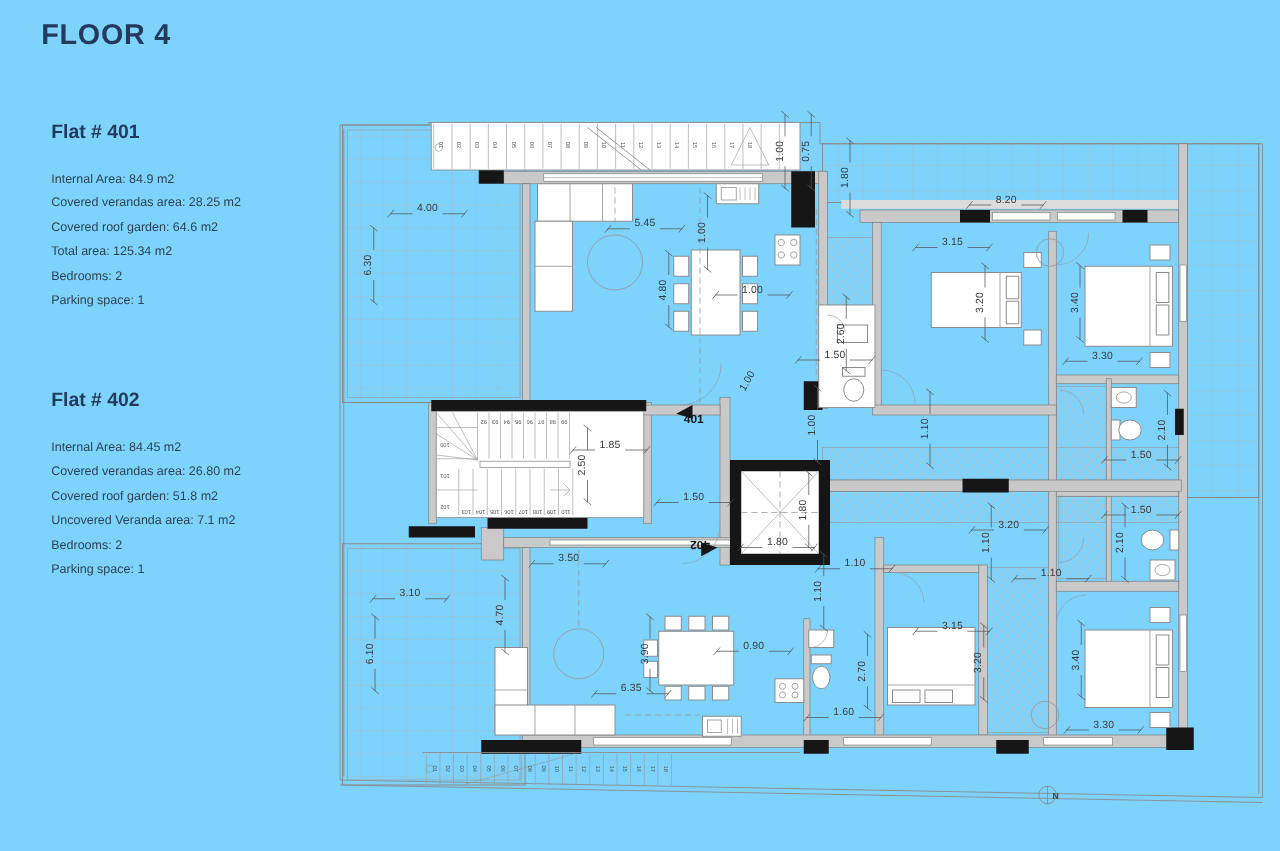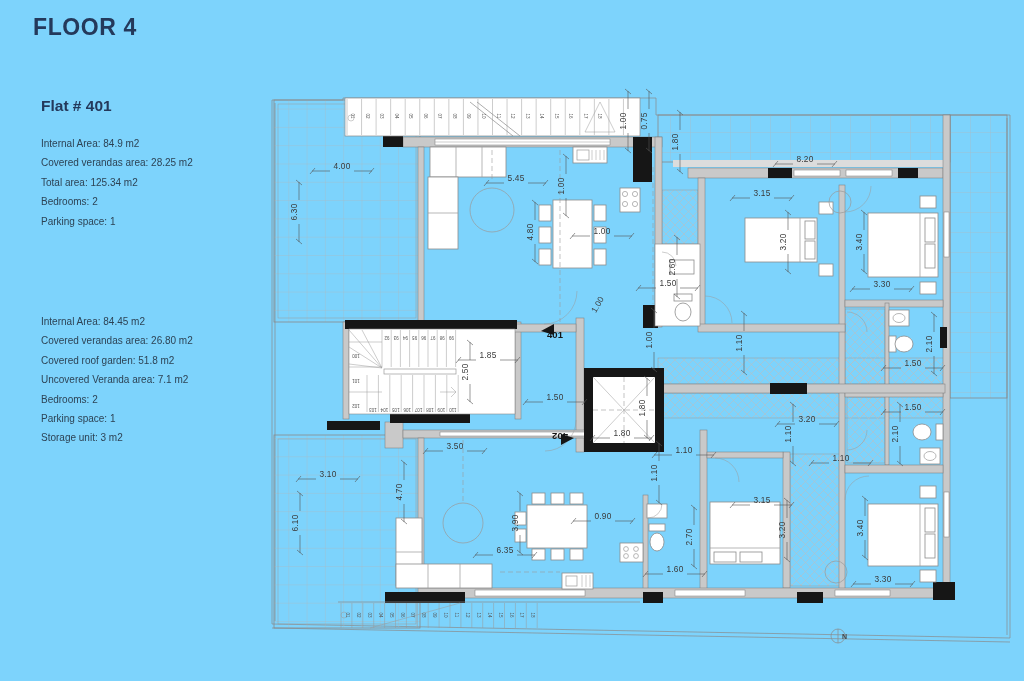--- a/index.html
+++ b/index.html
@@ -33,34 +33,35 @@
 <body>
 
 <div class="page">
   <div class="title">FLOOR 4</div>
 
   <div class="flat" id="flat0">
     <h3>Flat # 401</h3>
     <div>
         <div class="spec">Internal Area: 84.9 m2</div>
         <div class="spec">Covered verandas area: 28.25 m2</div>
+        <div class="spec">Covered roof garden: 64.6 m2</div>
         <div class="spec">Total area: 125.34 m2</div>
         <div class="spec">Bedrooms: 2</div>
         <div class="spec">Parking space: 1</div>
       </div>
   </div>
   <div class="flat" id="flat1">
+    <h3>Flat # 402</h3>
     <div>
         <div class="spec">Internal Area: 84.45 m2</div>
         <div class="spec">Covered verandas area: 26.80 m2</div>
         <div class="spec">Covered roof garden: 51.8 m2</div>
         <div class="spec">Uncovered Veranda area: 7.1 m2</div>
         <div class="spec">Bedrooms: 2</div>
         <div class="spec">Parking space: 1</div>
-        <div class="spec">Storage unit: 3 m2</div>
       </div>
   </div>
 
   <div id="plan-wrap">
   <svg id="plan-svg" width="745" height="578" viewBox="0 0 745 578">
     <defs>
       <pattern id="t18" width="18.3" height="18.3" patternUnits="userSpaceOnUse">
         <path d="M18.3,0 L0,0 L0,18.3" fill="none" stroke="#b5b5b5" stroke-width=".6"></path>
       </pattern>
       <pattern id="t20" width="20" height="20" patternUnits="userSpaceOnUse">

